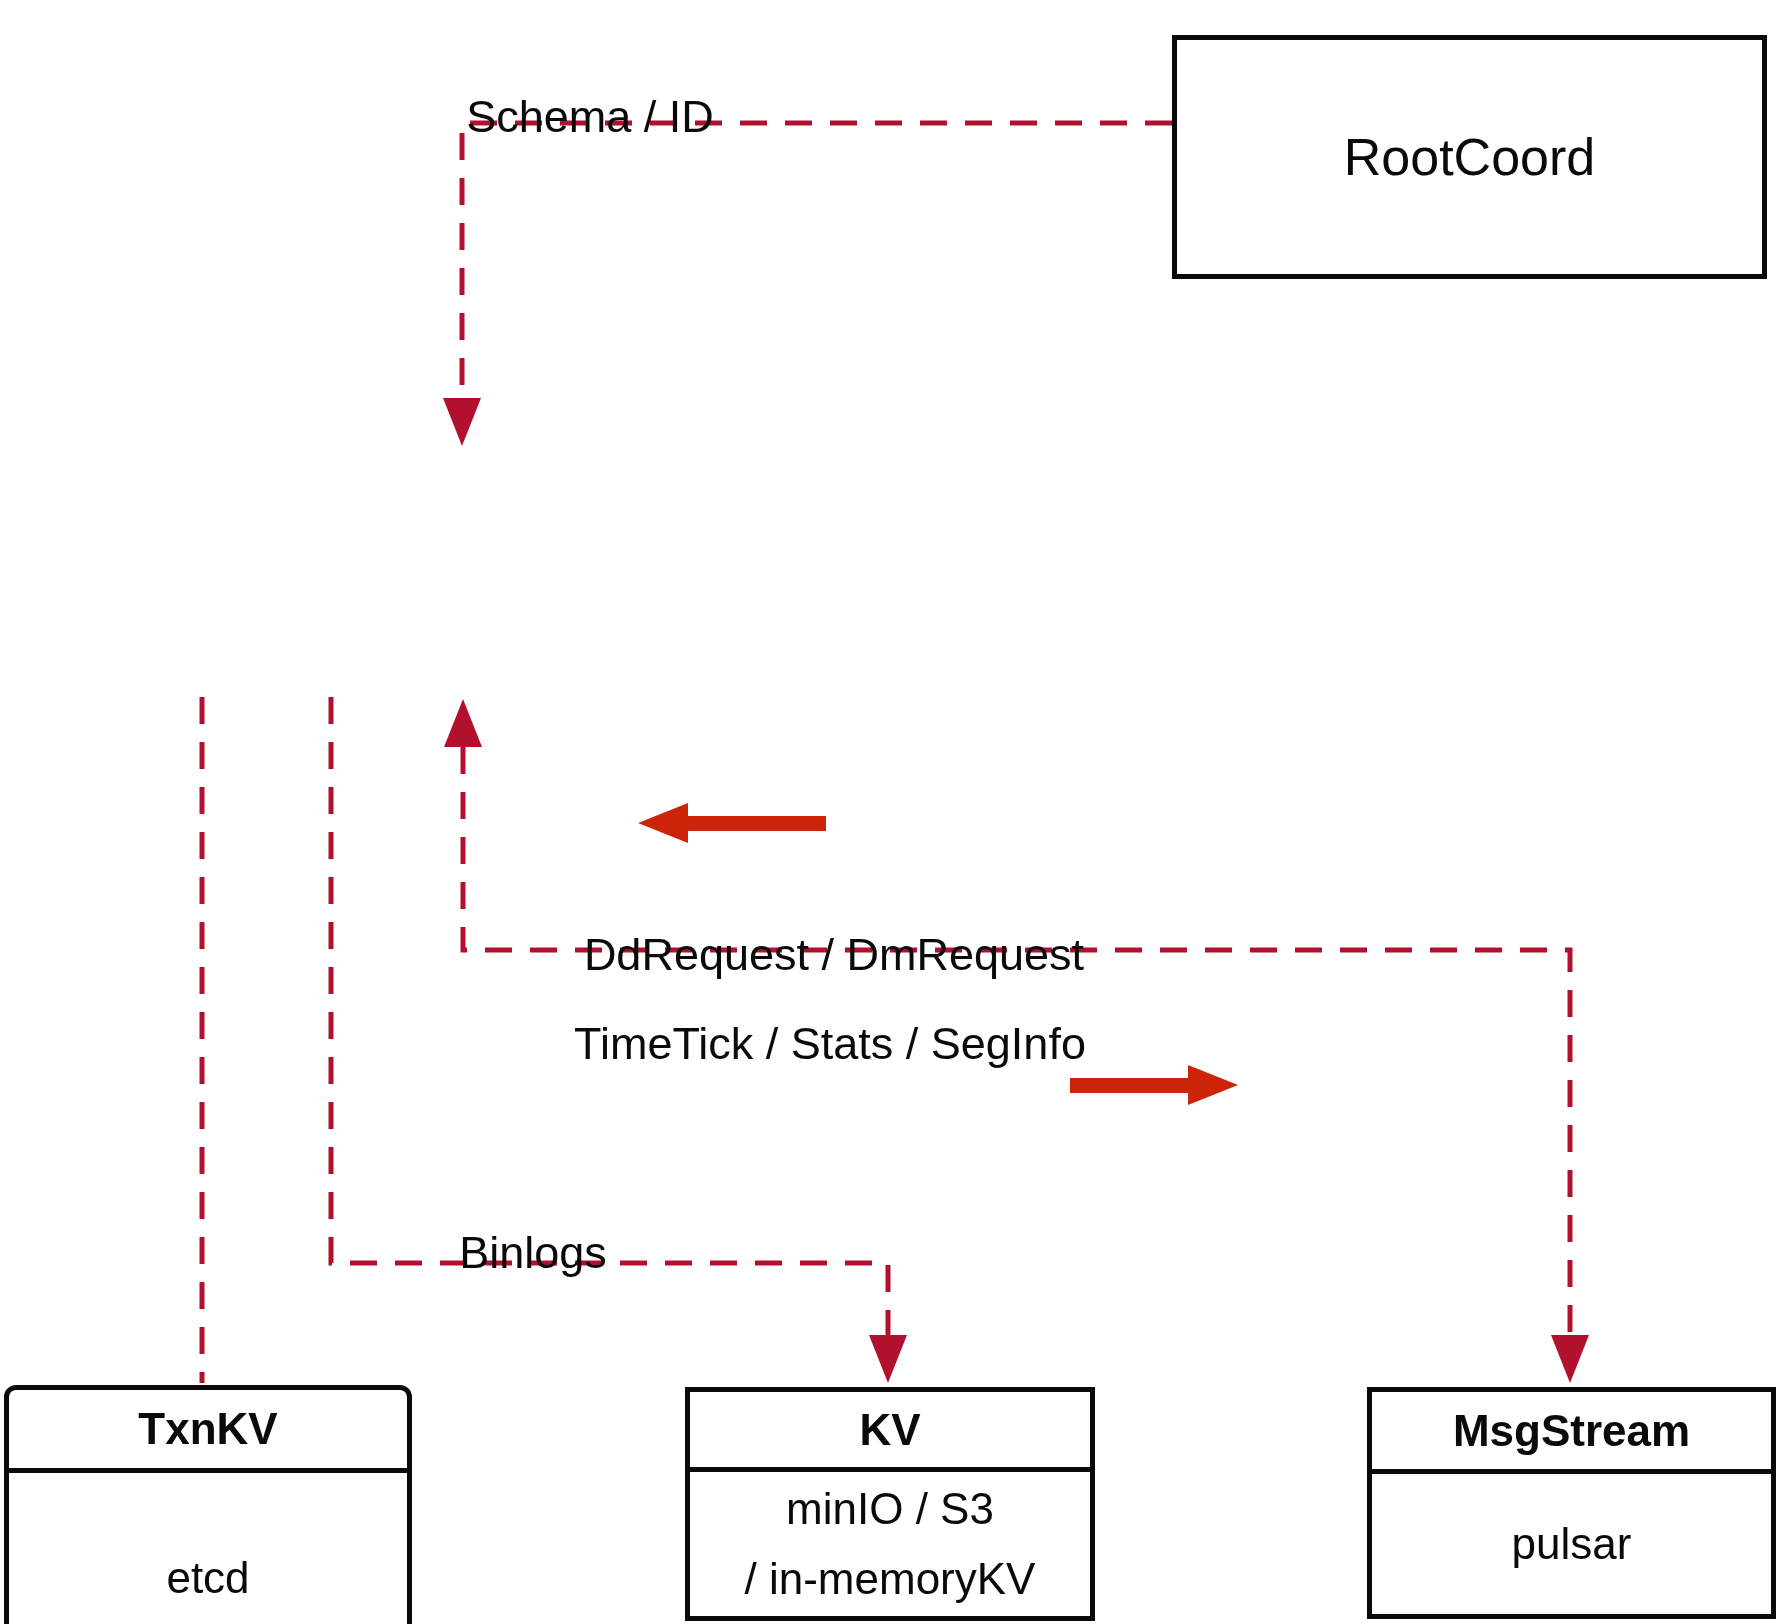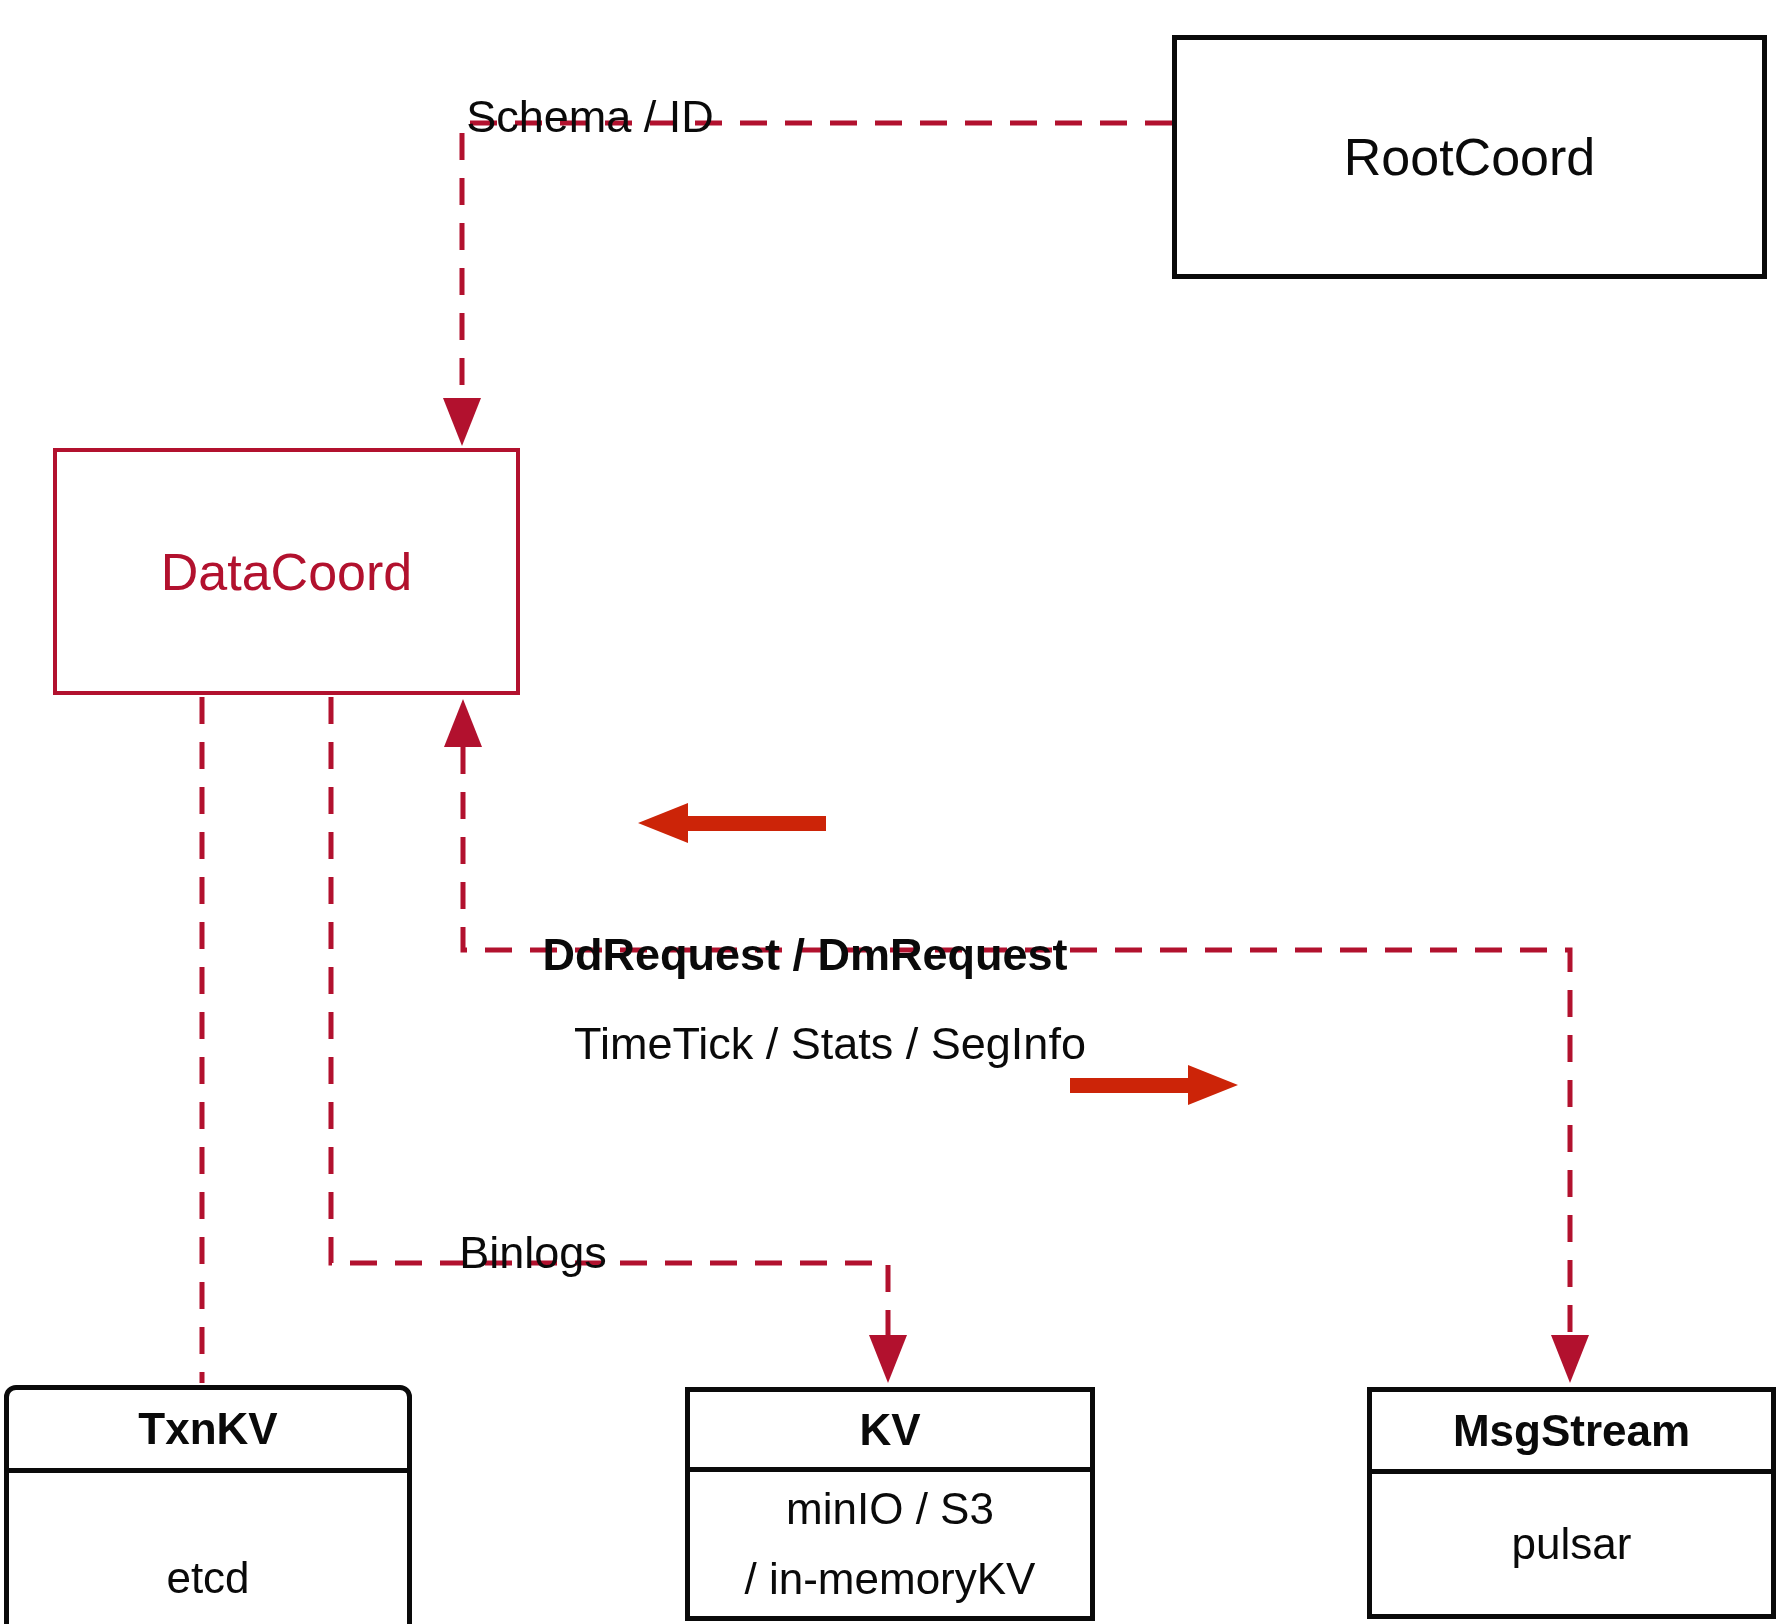--- a/index.html
+++ b/index.html
@@ -60,23 +60,20 @@
     <polygon points="1570,1383 1551,1335 1589,1335" fill="#b2112e"></polygon>
 
     <polygon points="638,823 688,803 688,816 826,816 826,831 688,831 688,843" fill="#cc2408"></polygon>
     <polygon points="1238,1085 1188,1065 1188,1078 1070,1078 1070,1093 1188,1093 1188,1105" fill="#cc2408"></polygon>
   </svg>
 
   <div class="node plain-node" style="left:1172px;top:3px;width:595px;height:244px;margin-top:32px;">
     <span>RootCoord</span>
   </div>
 
-  <div class="node red-node" style="left:53px;top:448px;width:467px;height:247px;">
-    <span>DataCoord</span>
-  </div>
 
   <div class="node table-node" style="left:4px;top:1385px;width:408px;height:302px;border-radius:12px;">
     <div class="hdr" style="height:78px;">TxnKV</div>
     <div class="bdy">
       <span>etcd</span>
     </div>
   </div>
 
   <div class="node table-node" style="left:685px;top:1387px;width:410px;height:234px;">
     <div class="hdr" style="height:75px;">KV</div>
@@ -88,19 +85,19 @@
 
   <div class="node table-node" style="left:1367px;top:1387px;width:409px;height:232px;">
     <div class="hdr" style="height:77px;">MsgStream</div>
     <div class="bdy">
       <span>pulsar</span>
     </div>
   </div>
 
   <div class="edge-label" style="left:380px;top:46px;width:420px;">Schema / ID</div>
 
-  <div class="edge-label" style="left:505px;top:884px;width:600px;font-weight:bold;">DdRequest / DmRequest</div>
+  <div class="edge-label" style="left:534px;top:884px;width:600px;">DdRequest / DmRequest</div>
 
   <div class="edge-label" style="left:530px;top:973px;width:600px;">TimeTick / Stats / SegInfo</div>
 
   <div class="edge-label" style="left:408px;top:1182px;width:250px;">Binlogs</div>
 
 </div>
 
 </body></html>

